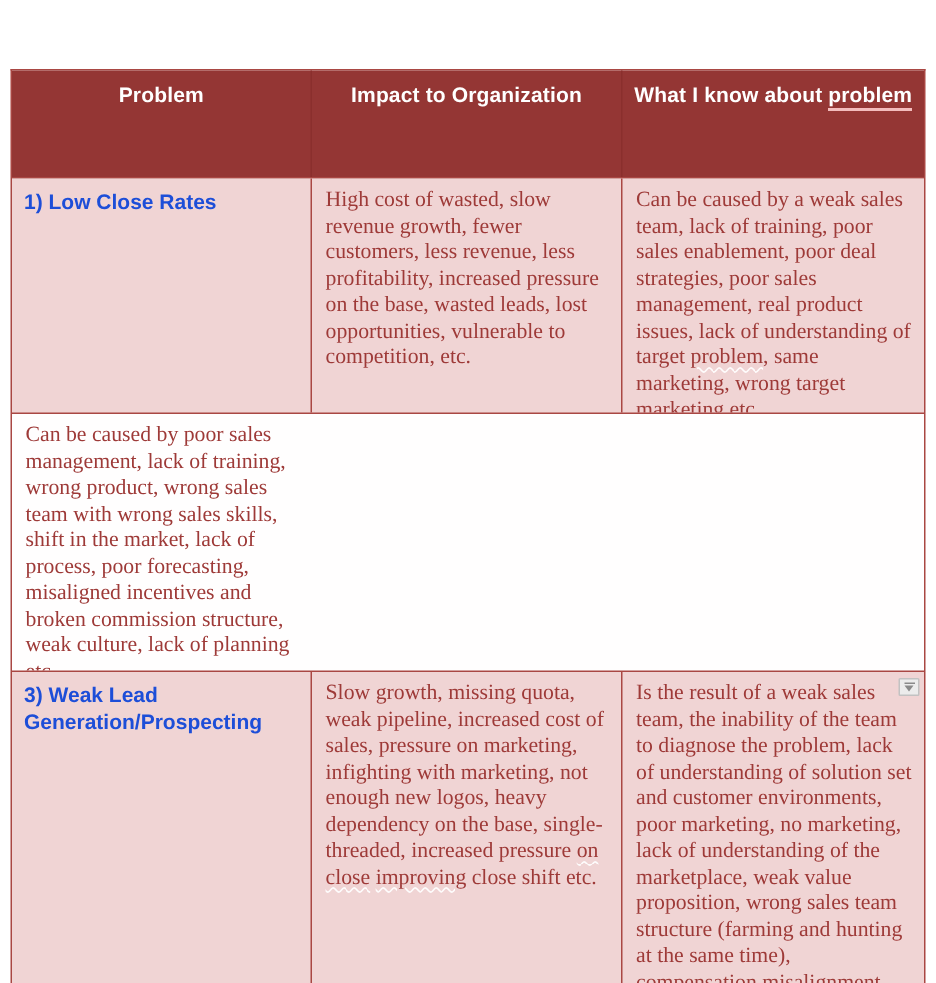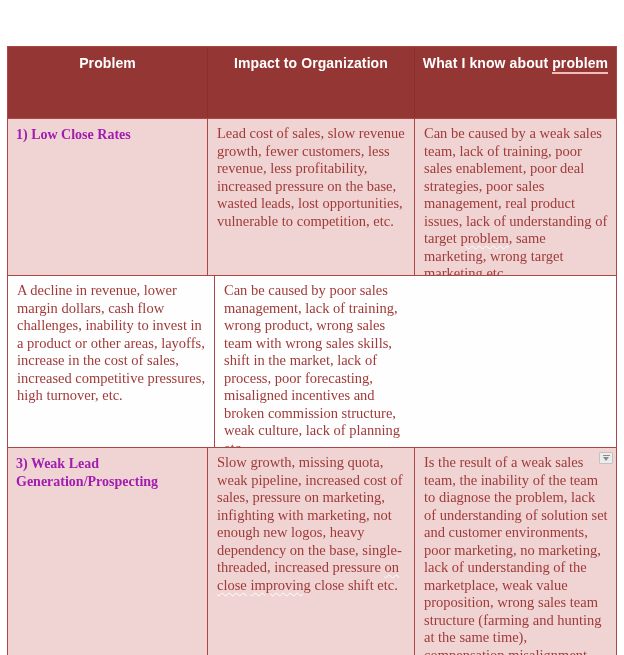--- a/index.html
+++ b/index.html
@@ -22,22 +22,22 @@
   .header .c1, .header .c2 { border-right:1px solid #8a2f2d; }
   .hcell {
     color:#ffffff; font-weight:bold; font-size:14px; text-align:center;
     padding-top:8px; letter-spacing:0.1px;
   }
   .hu { border-bottom:2px solid #f3bcbc; padding-bottom:1px; }
   
   .row-pink { background:#f0d4d4; }
   .row-white { background:#fffefe; }
   .pcell {
-    font-weight:bold; font-size:14px; color:#a21caf;
-    padding:7px 19px 0 8px; line-height:1.25;font-family:Liberation Serif, serif;
+    font-weight:bold; font-size:14px; color:#1d4ed8;
+    padding:7px 19px 0 8px; line-height:1.25;
   }
   .bcell {
     font-family:"Liberation Serif", serif; font-size:14.5px; color:#9e3a38;
     padding:6px 6px 0 9px; line-height:1.21;
   }
   .r1 { height:157px; }
   .r2 { height:172px; }
   .r3 { height:241px; }
   .r4 { height:6px; border-bottom:none; background:#fffefe; }
   .squiggle {
@@ -76,31 +76,28 @@
       <div class="cell c3 hcell">
         <span><span>What I know about </span><span class="hu">problem</span></span>
       </div>
     </div>
 
     <div class="row row-pink r1">
       <div class="cell c1 pcell">
         <span>1) Low Close Rates</span>
       </div>
       <div class="cell c2 bcell">
-        <span><span>Lead cost of sales, slow revenue growth, fewer customers, less revenue, less profitability, increased pressure on the base, wasted leads, lost opportunities, vulnerable to competition, etc.</span></span>
+        <span><span>High cost of wasted, slow revenue growth, fewer customers, less revenue, less profitability, increased pressure on the base, wasted leads, lost opportunities, vulnerable to competition, etc.</span></span>
       </div>
       <div class="cell c3 bcell">
         <span><span>Can be caused by a weak sales team, lack of training, poor sales enablement, poor deal strategies, poor sales management, real product issues, lack of understanding of target </span><span class="squiggle">problem</span><span>, same marketing, wrong target marketing etc.</span></span>
       </div>
     </div>
 
     <div class="row row-white r2">
-      <div class="cell c2 bcell">
-        <span><span>A decline in revenue, lower margin dollars, cash flow challenges, inability to invest in a product or other areas, layoffs, increase in the cost of sales, increased competitive pressures, high turnover, etc.</span></span>
-      </div>
       <div class="cell c3 bcell">
         <span><span>Can be caused by poor sales management, lack of training, wrong product, wrong sales team with wrong sales skills, shift in the market, lack of process, poor forecasting, misaligned incentives and broken commission structure, weak culture, lack of planning etc.</span></span>
       </div>
     </div>
 
     <div class="row row-pink r3">
       <div class="cell c1 pcell">
         <span>3) Weak Lead Generation/Prospecting</span>
       </div>
       <div class="cell c2 bcell">

